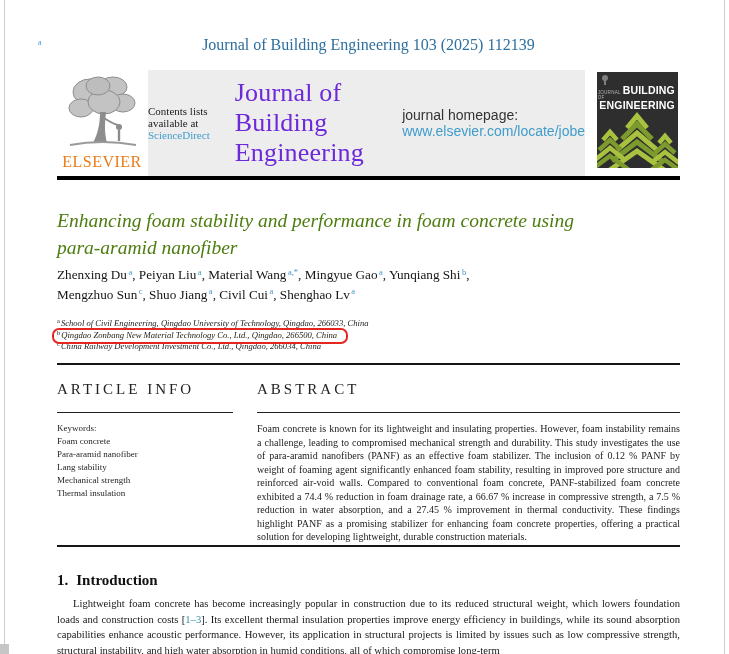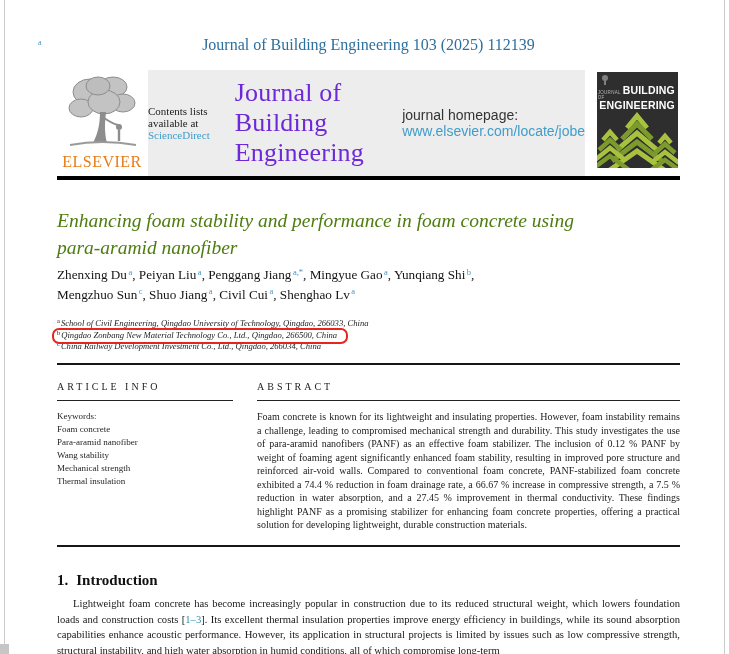--- a/index.html
+++ b/index.html
@@ -49,21 +49,21 @@
             line-height:11.5px; color:#222; }
   .affil-sup { font-size:6.5px; font-style:normal; position:relative; top:-3px; margin-right:1px; }
   .affil-inner { display:inline; }
   .red-box { display:inline-block; border:2px solid #e5261f; border-radius:7px;
              padding:0 9px 1px 3px; margin:-3px 0 -3px -5px; position:relative; z-index:2; }
 
   
   .rule-a { position:absolute; left:57px; top:363px; width:623px; height:2px; background:#161616; }
   .info-col { position:absolute; left:57px; top:381px; width:176px; }
   .abs-col  { position:absolute; left:257px; top:381px; width:423px; }
-  .col-heading { font-size:10px; letter-spacing:3px; color:#222; padding-bottom:8px;
+  .col-heading { font-size:15px; letter-spacing:3px; color:#222; padding-bottom:14px;
                  border-bottom:1.3px solid #222; }
   .keywords { margin-top:9px; font-size:9px; line-height:13px; color:#1f1f1f; }
   .kw-label { }
   .abs-text { margin-top:9px; font-size:10px; line-height:13.5px; text-align:justify; color:#1b1b1b; }
   .rule-b { position:absolute; left:57px; top:545px; width:623px; height:1.5px; background:#161616; }
 
   
   .intro-heading { position:absolute; left:57px; top:572px; font-size:15px; font-weight:bold; color:#111; }
   .intro-heading .lbl { margin-left:8px; }
   .intro-para { position:absolute; left:57px; top:596px; width:623px; font-size:10.6px;
@@ -155,21 +155,21 @@
   </div>
 
   <div class="authors">
     <div class="authors-line">
       
     
         <span class="author"><span>Zhenxing Du</span><span class="asup">a</span><span>, </span></span>
       
         <span class="author"><span>Peiyan Liu</span><span class="asup">a</span><span>, </span></span>
       
-        <span class="author"><span>Penggang Jiang</span><span class="asup">a,*</span><span>, </span></span>
+        <span class="author"><span>Material Wang</span><span class="asup">a,*</span><span>, </span></span>
       
         <span class="author"><span>Mingyue Gao</span><span class="asup">a</span><span>, </span></span>
       
         <span class="author"><span>Yunqiang Shi</span><span class="asup">b</span><span>,</span></span>
       </div>
     <div class="authors-line">
       
     
         <span class="author"><span>Mengzhuo Sun</span><span class="asup">c</span><span>, </span></span>
       
@@ -199,21 +199,21 @@
   <div class="rule-a"></div>
 
   <div class="info-col">
     <div class="col-heading">ARTICLE INFO</div>
     <div class="keywords">
       <div class="kw-label">Keywords:</div>
       <div>
 
       <div class="kw">Foam concrete</div>
           <div class="kw">Para-aramid nanofiber</div>
-          <div class="kw">Wang stability</div>
+          <div class="kw">Lang stability</div>
           <div class="kw">Mechanical strength</div>
           <div class="kw">Thermal insulation</div>
         </div>
     </div>
   </div>
 
   <div class="abs-col">
     <div class="col-heading">ABSTRACT</div>
     <div class="abs-text">Foam concrete is known for its lightweight and insulating properties. However, foam instability remains a challenge, leading to compromised mechanical strength and durability. This study investigates the use of para-aramid nanofibers (PANF) as an effective foam stabilizer. The inclusion of 0.12 % PANF by weight of foaming agent significantly enhanced foam stability, resulting in improved pore structure and reinforced air-void walls. Compared to conventional foam concrete, PANF-stabilized foam concrete exhibited a 74.4 % reduction in foam drainage rate, a 66.67 % increase in compressive strength, a 7.5 % reduction in water absorption, and a 27.45 % improvement in thermal conductivity. These findings highlight PANF as a promising stabilizer for enhancing foam concrete properties, offering a practical solution for developing lightweight, durable construction materials.</div>
   </div>

